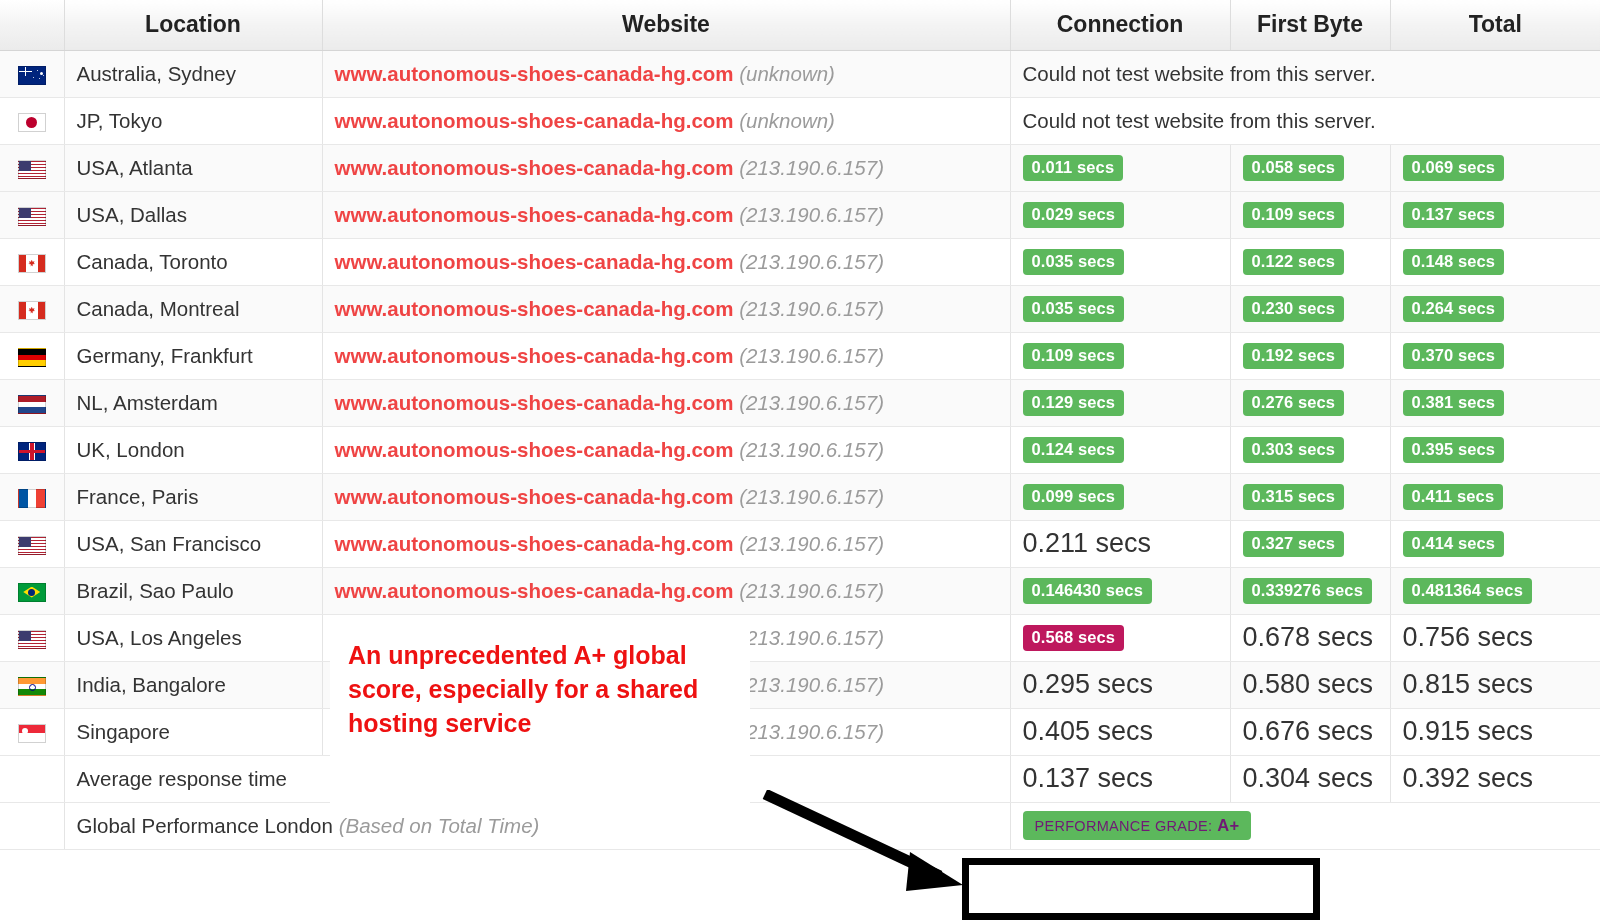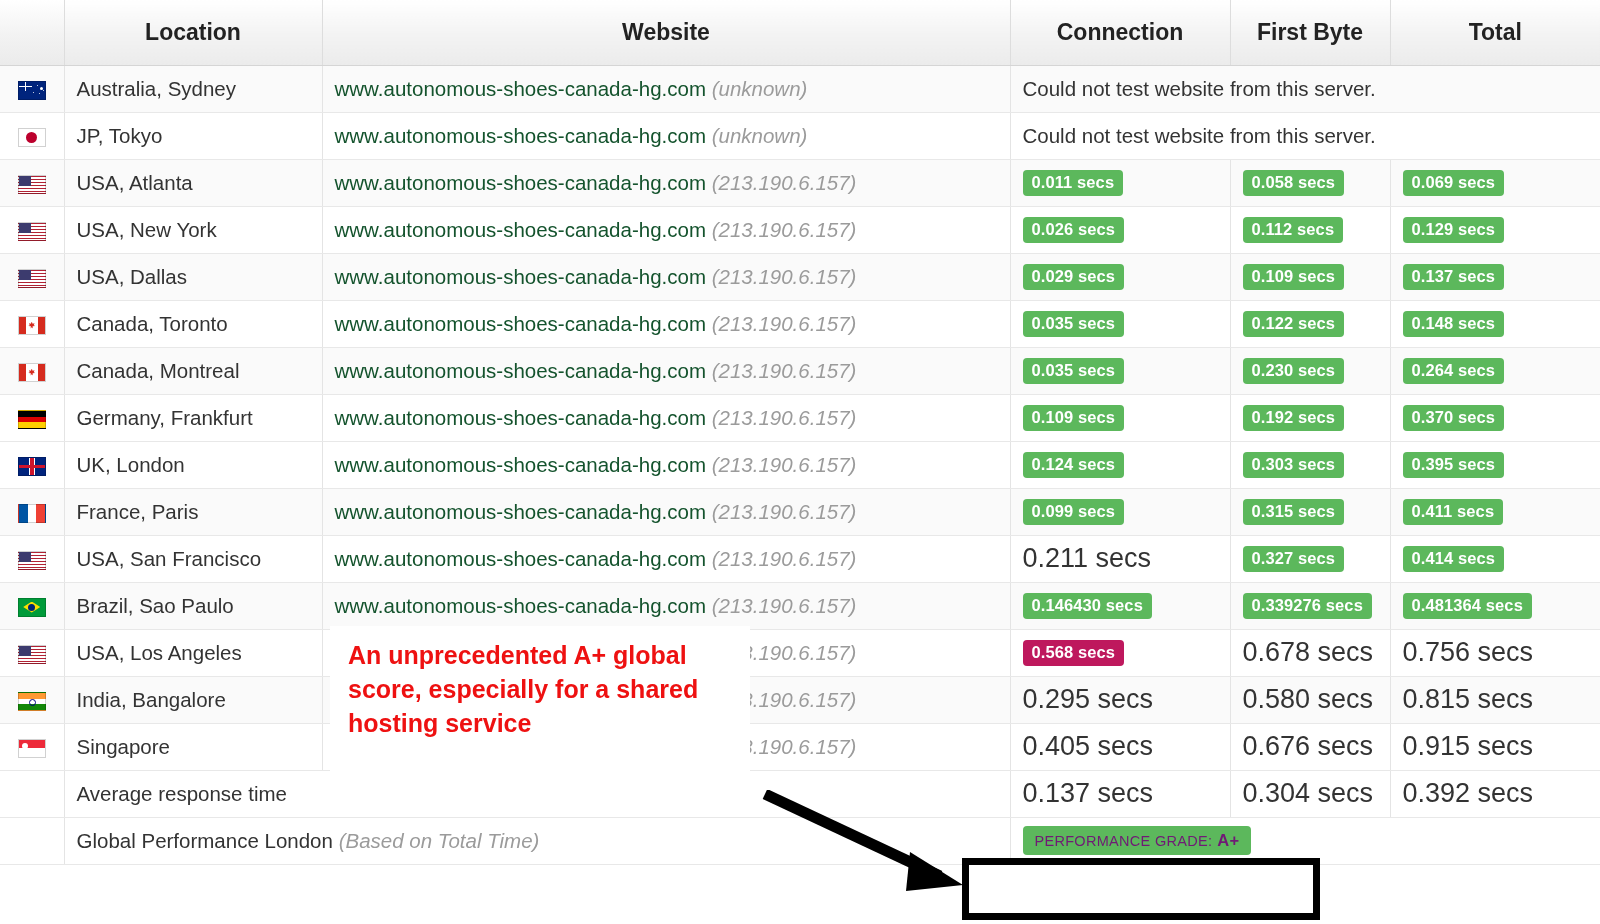--- a/index.html
+++ b/index.html
@@ -23,21 +23,21 @@
   }
 
   #perf-table col.c-flag    { width: 64px; }
   #perf-table col.c-loc     { width: 258px; }
   #perf-table col.c-site    { width: 688px; }
   #perf-table col.c-conn    { width: 220px; }
   #perf-table col.c-fb      { width: 160px; }
   #perf-table col.c-total   { width: 210px; }
 
   #perf-table thead th {
-    height: 65px;
+    height: 50px;
     background: linear-gradient(to bottom, #ffffff 0%, #f3f3f3 52%, #ebebeb 100%);
     border-right: 1px solid #dddddd;
     border-bottom: 1px solid #d5d5d5;
     font-size: 23px;
     font-weight: bold;
     color: #222222;
     text-align: center;
     padding: 0 6px;
   }
   #perf-table thead th.th-flag { border-right: 1px solid #dddddd; }
@@ -146,21 +146,21 @@
     content:""; position:absolute; left:0; right:0; top:0; height:50%; background:#ed2939;
   }
   .flag-sg::after {
     content:""; position:absolute; left:3px; top:3px; width:6px; height:6px;
     border-radius:50%; background:#fff;
     box-shadow: 2px 0 0 -1px #ed2939;
   }
 
   .loc-name { color:#333; }
 
-  .site-host { color:#14532d; }
+  .site-host { color:#ef4444;font-weight:bold; }
   .site-ip { color:#9b9b9b; font-style: italic; text-align: right; }
 
   .badge {
     display:inline-block;
     padding: 4px 9px 5px;
     border-radius: 4px;
     color:#ffffff;
     font-size: 16.5px;
     font-weight: bold;
     line-height: 1;
@@ -255,28 +255,20 @@
         <td colspan="3"><span class="errmsg">Could not test website from this server.</span></td>
       </tr>
       <tr class="alt">
         <td class="flag-cell"><span class="flag flag-us"></span></td>
         <td><span class="loc-name">USA, Atlanta</span></td>
         <td><span class="site-host">www.autonomous-shoes-canada-hg.com</span> <span class="site-ip">(213.190.6.157)</span></td>
         <td><span class="badge green">0.011 secs</span></td>
         <td><span class="badge green">0.058 secs</span></td>
         <td><span class="badge green">0.069 secs</span></td>
       </tr>
-      <tr>
-        <td class="flag-cell"><span class="flag flag-us"></span></td>
-        <td><span class="loc-name">USA, New York</span></td>
-        <td><span class="site-host">www.autonomous-shoes-canada-hg.com</span> <span class="site-ip">(213.190.6.157)</span></td>
-        <td><span class="badge green">0.026 secs</span></td>
-        <td><span class="badge green">0.112 secs</span></td>
-        <td><span class="badge green">0.129 secs</span></td>
-      </tr>
       <tr class="alt">
         <td class="flag-cell"><span class="flag flag-us"></span></td>
         <td><span class="loc-name">USA, Dallas</span></td>
         <td><span class="site-host">www.autonomous-shoes-canada-hg.com</span> <span class="site-ip">(213.190.6.157)</span></td>
         <td><span class="badge green">0.029 secs</span></td>
         <td><span class="badge green">0.109 secs</span></td>
         <td><span class="badge green">0.137 secs</span></td>
       </tr>
       <tr>
         <td class="flag-cell"><span class="flag flag-ca"></span></td>
@@ -294,20 +286,28 @@
         <td><span class="badge green">0.230 secs</span></td>
         <td><span class="badge green">0.264 secs</span></td>
       </tr>
       <tr>
         <td class="flag-cell"><span class="flag flag-de"></span></td>
         <td><span class="loc-name">Germany, Frankfurt</span></td>
         <td><span class="site-host">www.autonomous-shoes-canada-hg.com</span> <span class="site-ip">(213.190.6.157)</span></td>
         <td><span class="badge green">0.109 secs</span></td>
         <td><span class="badge green">0.192 secs</span></td>
         <td><span class="badge green">0.370 secs</span></td>
+      </tr>
+      <tr class="alt">
+        <td class="flag-cell"><span class="flag flag-nl"></span></td>
+        <td><span class="loc-name">NL, Amsterdam</span></td>
+        <td><span class="site-host">www.autonomous-shoes-canada-hg.com</span> <span class="site-ip">(213.190.6.157)</span></td>
+        <td><span class="badge green">0.129 secs</span></td>
+        <td><span class="badge green">0.276 secs</span></td>
+        <td><span class="badge green">0.381 secs</span></td>
       </tr>
       <tr>
         <td class="flag-cell"><span class="flag flag-uk"></span></td>
         <td><span class="loc-name">UK, London</span></td>
         <td><span class="site-host">www.autonomous-shoes-canada-hg.com</span> <span class="site-ip">(213.190.6.157)</span></td>
         <td><span class="badge green">0.124 secs</span></td>
         <td><span class="badge green">0.303 secs</span></td>
         <td><span class="badge green">0.395 secs</span></td>
       </tr>
       <tr class="alt">

